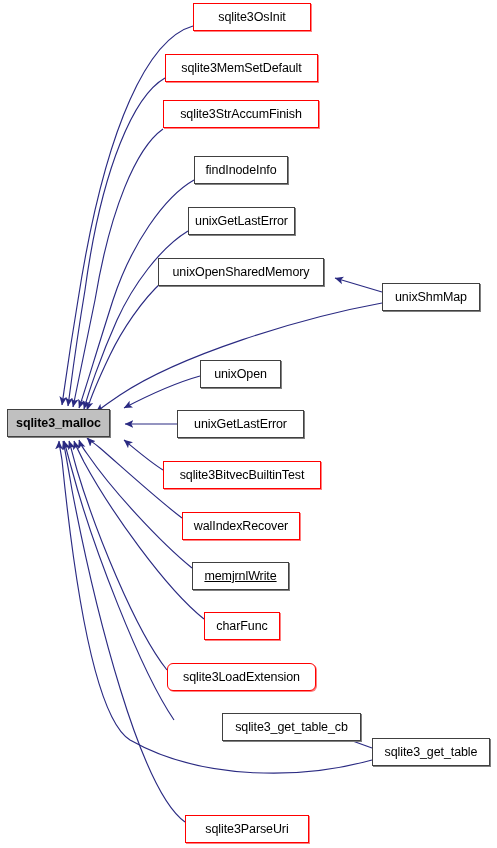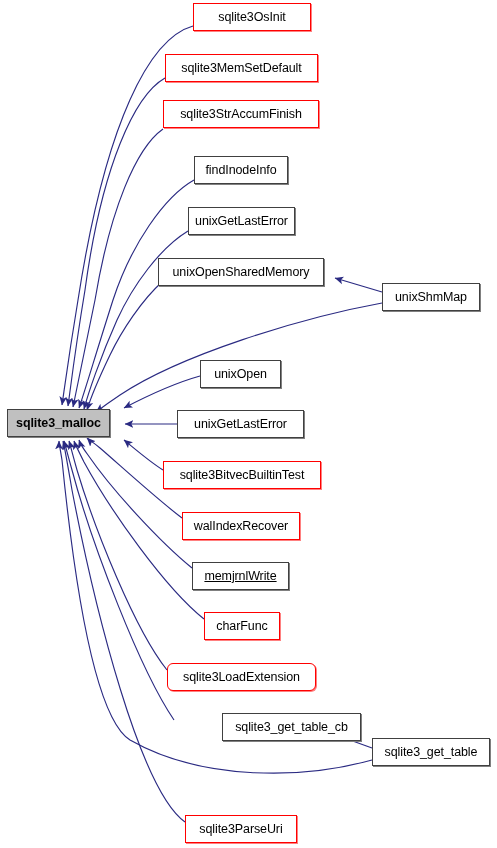--- a/index.html
+++ b/index.html
@@ -133,18 +133,18 @@
       </div>
       <div class="node red" style="left: 167px; top: 663px; width: 149px; height: 28px; border-radius: 6px;">
         <span class="node-label">sqlite3LoadExtension</span>
       </div>
       <div class="node dark" style="left: 174px; top: 713px; width: 139px; height: 28px; margin-left: 48px;">
         <span class="node-label">sqlite3_get_table_cb</span>
       </div>
       <div class="node dark" style="left: 372px; top: 738px; width: 118px; height: 28px;">
         <span class="node-label">sqlite3_get_table</span>
       </div>
-      <div class="node red" style="left: 185px; top: 815px; width: 112px; height: 28px;">
+      <div class="node red" style="left: 185px; top: 815px; width: 124px; height: 28px;">
         <span class="node-label">sqlite3ParseUri</span>
       </div>
     </div>
 
 </div>
 
 </body></html>

